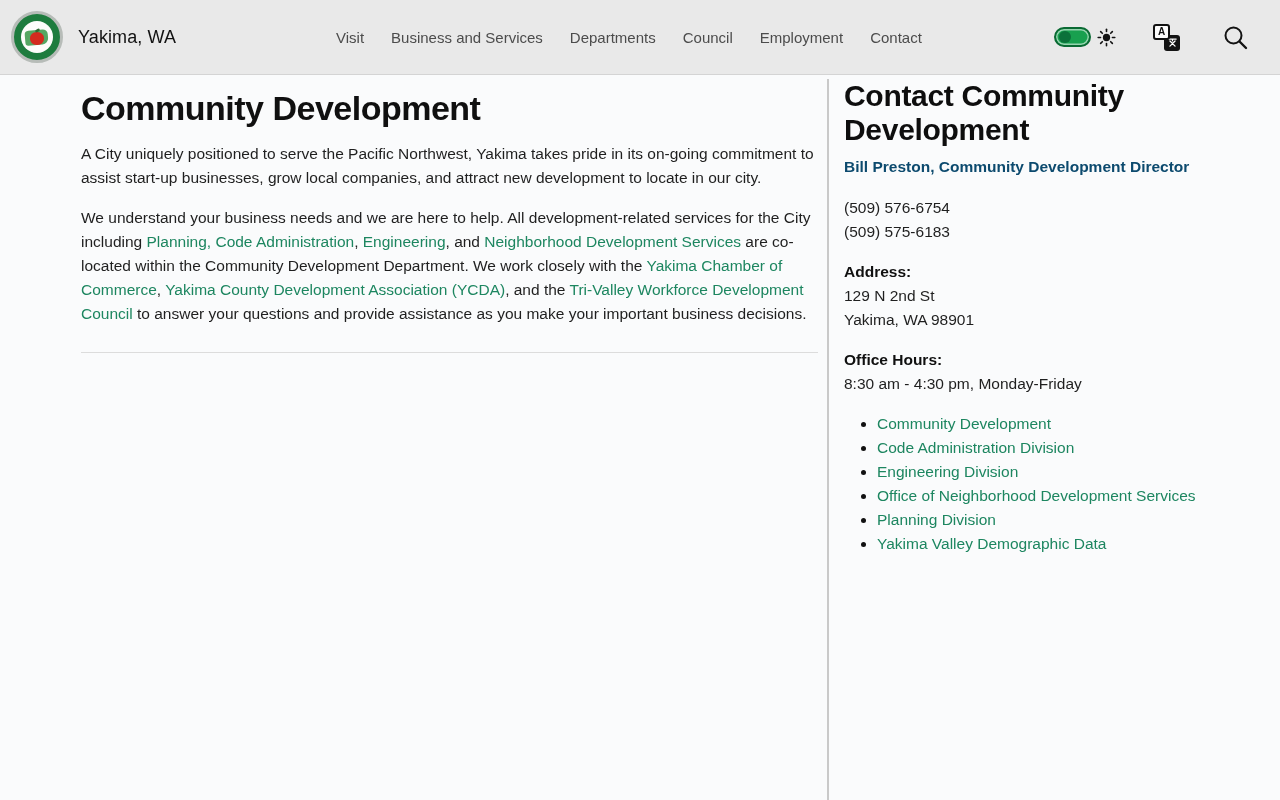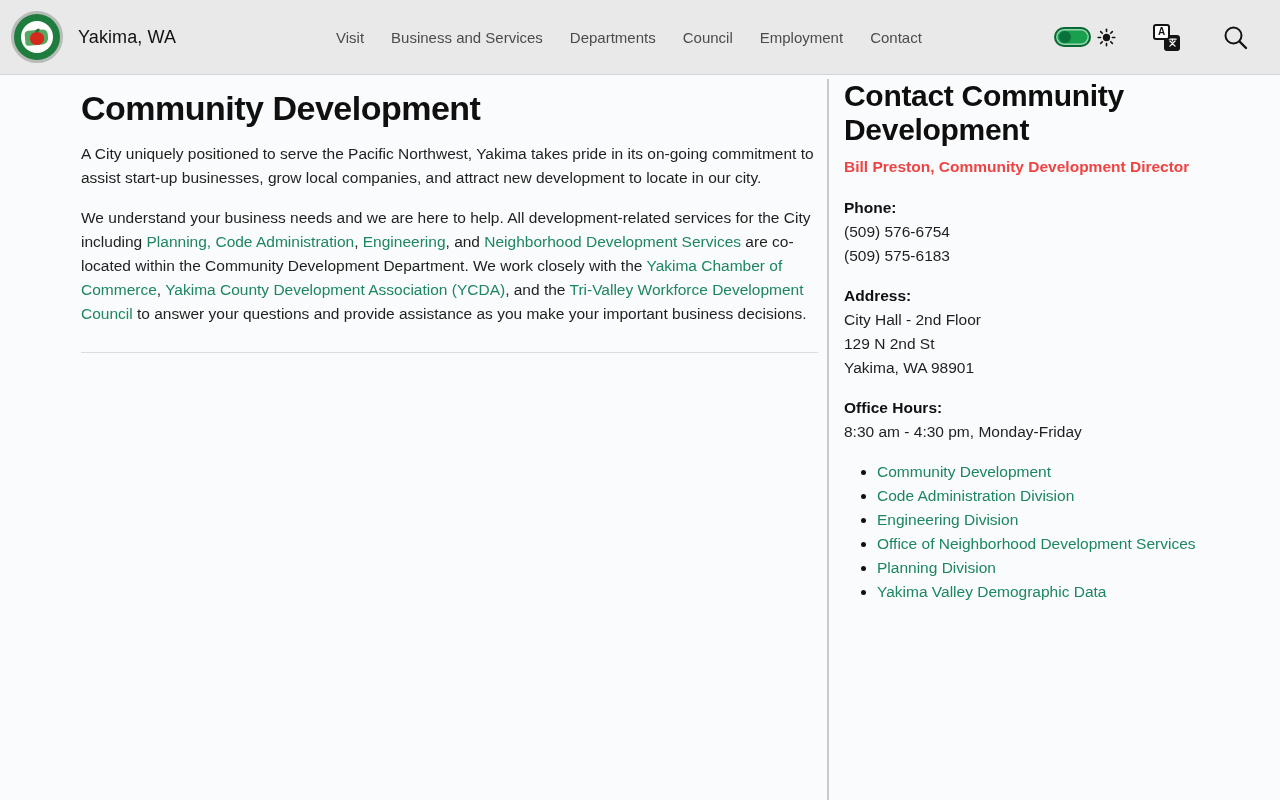--- a/index.html
+++ b/index.html
@@ -172,21 +172,21 @@
     font-size: 30px;
     font-weight: 700;
     color: #0e0e0e;
     letter-spacing: -0.3px;
     line-height: 34px;
     margin-bottom: 9px;
   }
   .director-line {
     font-size: 15.5px;
     font-weight: 700;
-    color: #ef4444;
+    color: #0c4a6e;
     line-height: 22px;
     margin-bottom: 18px;
   }
   .contact-group {
     margin-bottom: 16px;
     font-size: 15.5px;
     line-height: 24px;
     color: #1f1f1f;
   }
   .contact-label { font-weight: 700; color: #101010; }
@@ -265,28 +265,26 @@
     <p>We understand your business needs and we are here to help. All development-related services for the City including <a class="green-link">Planning, Code Administration</a>, <a class="green-link">Engineering</a>, and <a class="green-link">Neighborhood Development Services</a> are co-located within the Community Development Department. We work closely with the <a class="green-link">Yakima Chamber of Commerce</a>, <a class="green-link">Yakima County Development Association (YCDA)</a>, and the <a class="green-link">Tri-Valley Workforce Development Council</a> to answer your questions and provide assistance as you make your important business decisions.</p>
     <hr class="main-divider">
   </div>
 
   <div class="sidebar">
     <h2 class="sidebar-heading">Contact Community Development</h2>
     <div class="director-line">Bill Preston, Community Development Director</div>
 
 
     <div class="contact-group">
-      <div class="contact-label">Phone:</div>
       <div>(509) 576-6754</div>
       <div>(509) 575-6183</div>
     </div>
 
     <div class="contact-group">
       <div class="contact-label">Address:</div>
-      <div>City Hall - 2nd Floor</div>
       <div>129 N 2nd St</div>
       <div>Yakima, WA 98901</div>
     </div>
 
     <div class="contact-group">
       <div class="contact-label">Office Hours:</div>
       <div>8:30 am - 4:30 pm, Monday-Friday</div>
     </div>
 
     <ul class="dept-list">

